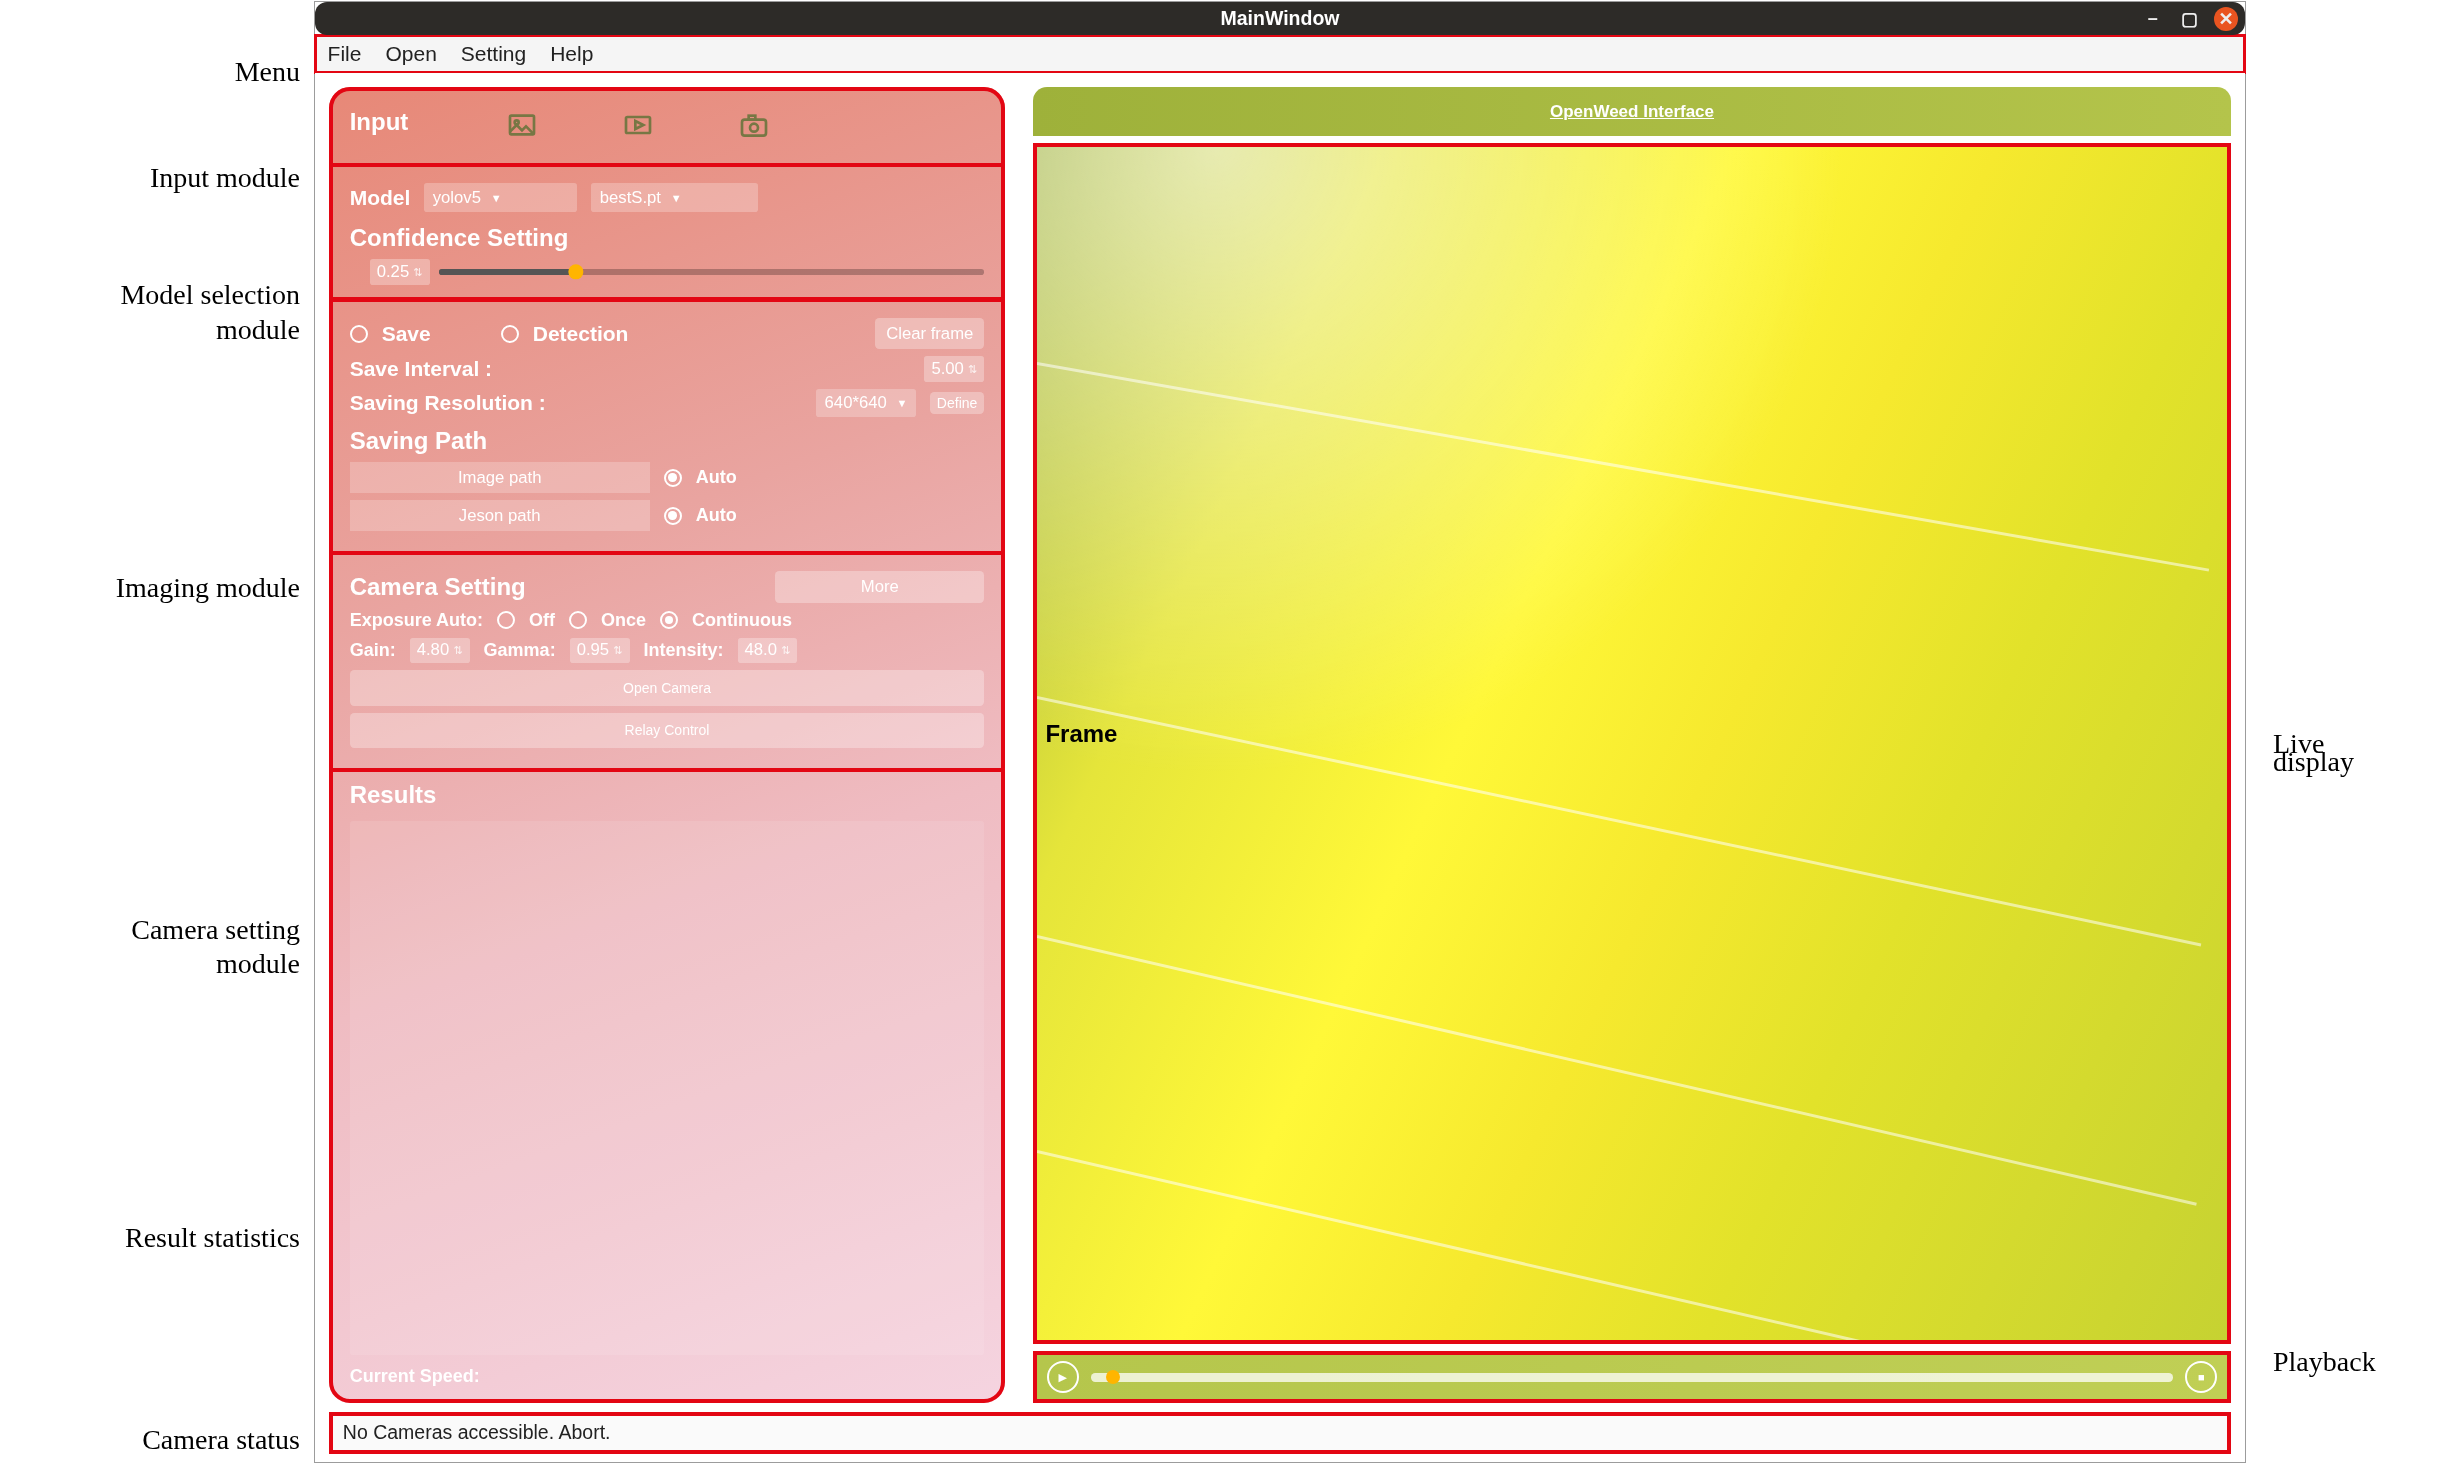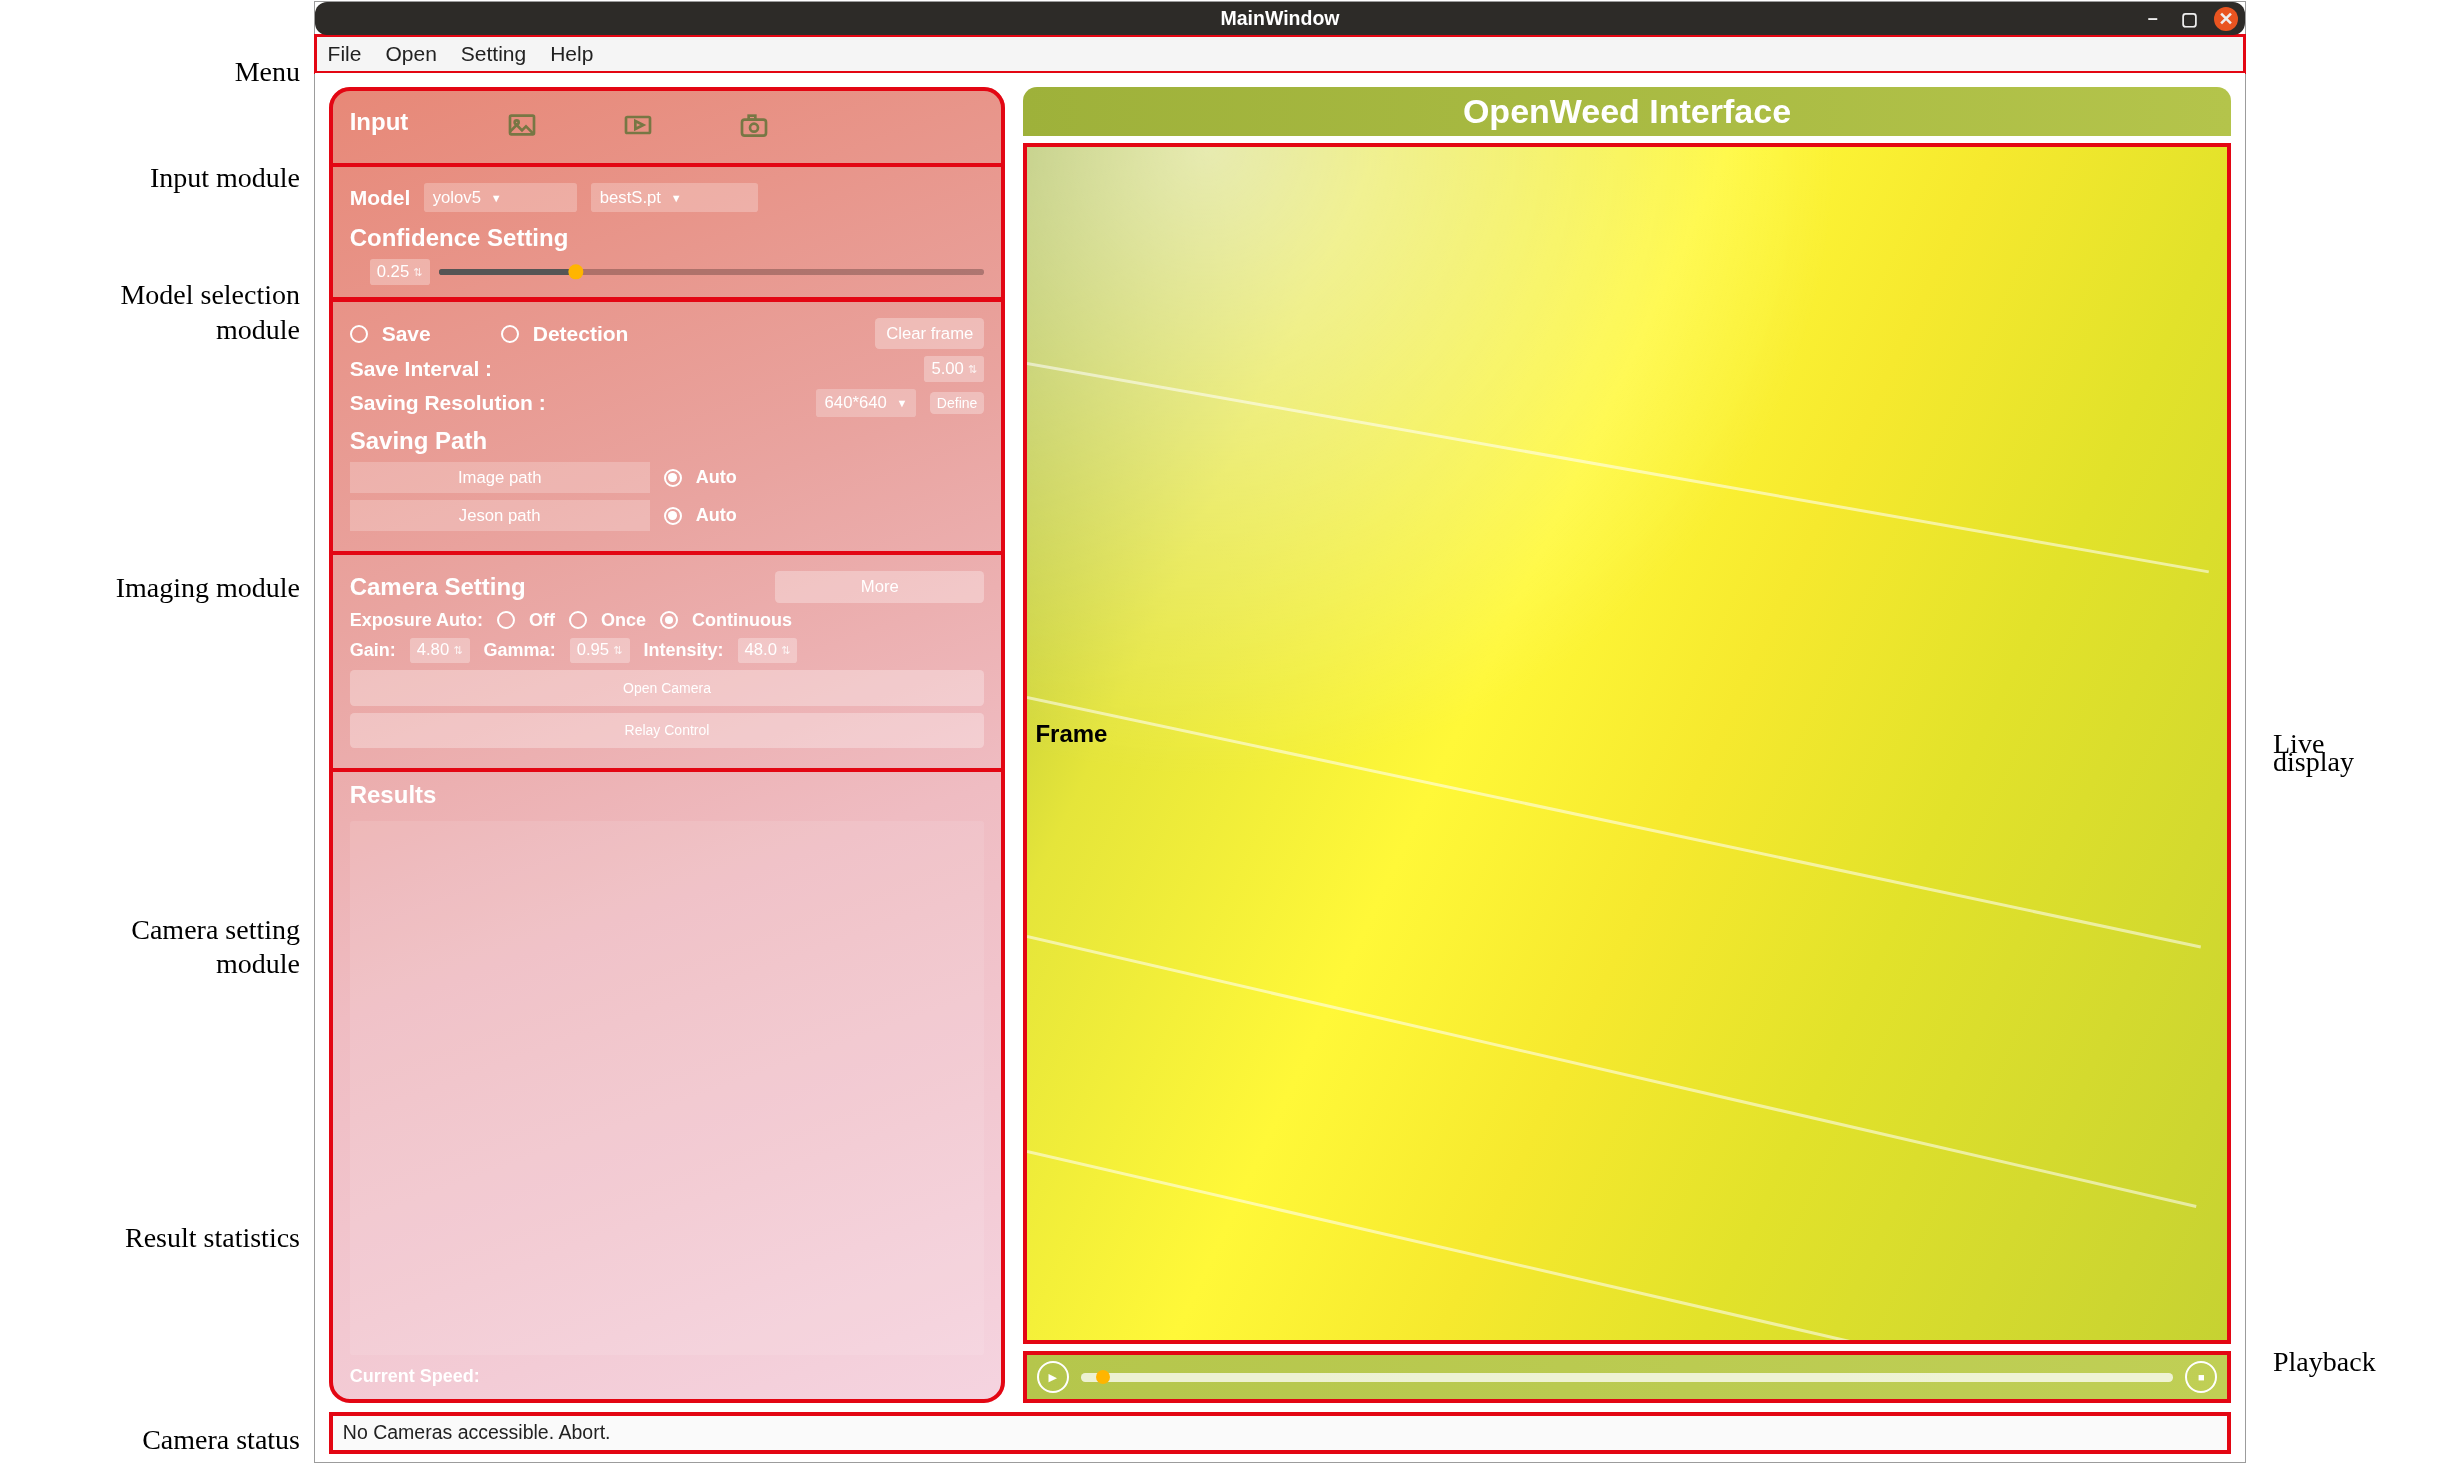--- a/index.html
+++ b/index.html
@@ -33,21 +33,21 @@
   
   .menubar {
     height: 38px; background:#f5f5f5; border-bottom:0.7px solid #ddd;
     display:flex; align-items:center; gap:24px; padding:0 12.6px;
     font-size:21px; color:#222;
     outline:3.5px solid #e30613; outline-offset:-2.1px;
   }
   .menubar span{cursor:default;}
 
   
-  .app-body{flex:1; display:flex; padding:14px 14px 4.2px 14px; gap:18px; background:#fff;}
+  .app-body{flex:1; display:flex; padding:14px 14px 4.2px 14px; gap:28px; background:#fff;}
 
   
   .sidebar{
     width:676px; min-width:676px;
     border-radius:21px;
     background:linear-gradient(160deg,#e78877 0%,#e9a4a0 35%,#efbcc2 60%,#f5d4e0 100%);
     padding:0; display:flex; flex-direction:column; gap:0;
     position:relative;
   }
   .module{border:4.2px solid #e30613; border-radius:0; margin:0 0 0 0;}
@@ -74,22 +74,22 @@
   .input-icons svg{width:32px;height:32px;stroke:#774;fill:none;stroke-width:2;}
 
   
   .slider-wrap{display:flex;align-items:center;gap:9.8px;margin-top:4.2px;padding-left:20px;}
   .slider-track{flex:1;height:5.6px;background:rgba(0,0,0,.25);border-radius:2.8px;position:relative;}
   .slider-track .prog{position:absolute;left:0;top:0;height:100%;background:#555;border-radius:2.8px;}
   .slider-track .knob{position:absolute;top:50%;width:15.3px;height:15.3px;background:#ffb500;border-radius:50%;transform:translate(-50%,-50%);}
 
   
   .right-col{flex:1;display:flex;flex-direction:column;gap:7px;}
-  .interface-title{color:#fff;font-weight:700;font-size:34px;text-align:center;height:49px;display:flex;align-items:center;justify-content:center;
-    background:linear-gradient(90deg,#9eb13a,#b4c44b);border-radius:14px 14px 0 0;}
+  .interface-title{color:#fff;font-weight:700;font-size:17px;text-align:center;height:49px;display:flex;align-items:center;justify-content:center;
+    background:linear-gradient(90deg,#9eb13a,#b4c44b);border-radius:14px 14px 0 0;text-decoration:underline;}
   .live-frame{
     flex:1;border:4.2px solid #e30613;position:relative;overflow:hidden;
     background:
      radial-gradient(circle at 15% 0%, rgba(255,255,255,.6), transparent 40%),
      linear-gradient(115deg,#9fb23c 0%,#e5e53a 20%,#fff838 40%,#f6e92e 55%,#e2e22a 70%,#c6d232 100%);
   }
   .live-frame .frame-label{position:absolute;left:8.4px;top:48%;font-weight:700;font-size:24px;color:#000;}
   .live-frame .streak{position:absolute;left:0;right:0;height:2.8px;background:rgba(255,255,255,.55);transform-origin:left;}
   .playback{
     height:52px;border:4.2px solid #e30613;background:linear-gradient(90deg,#b5c64c,#c0cf55);

